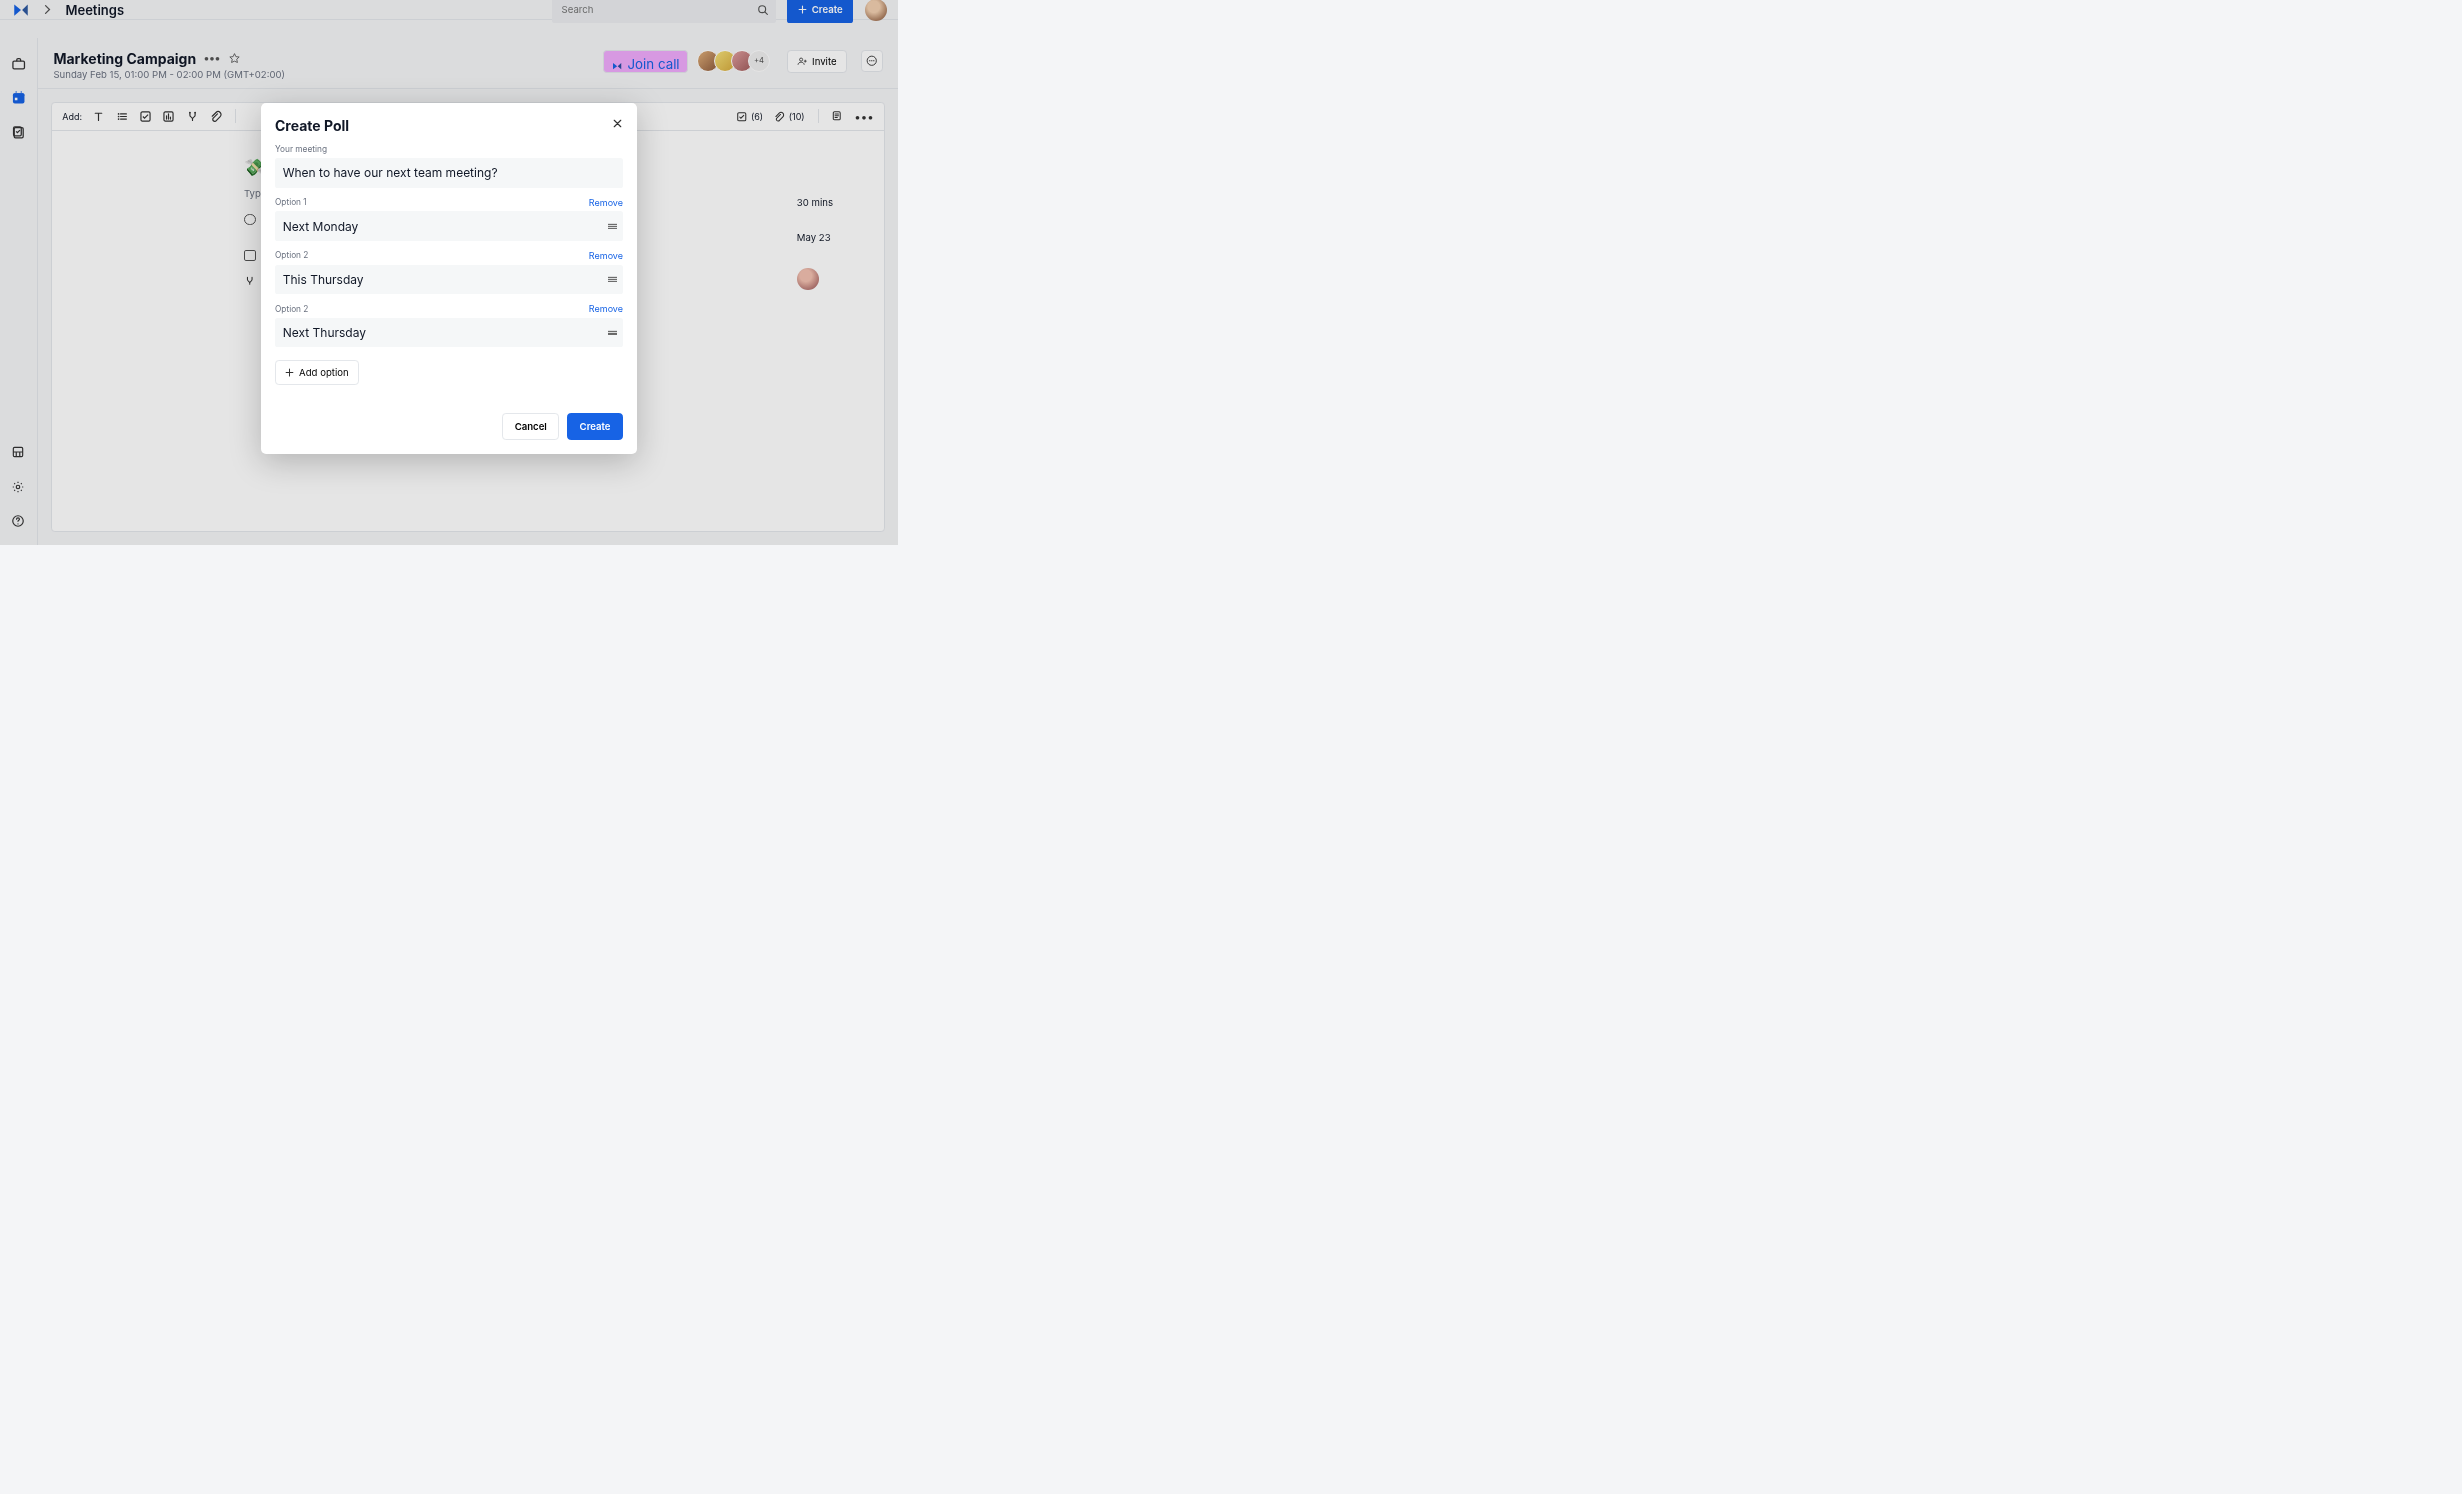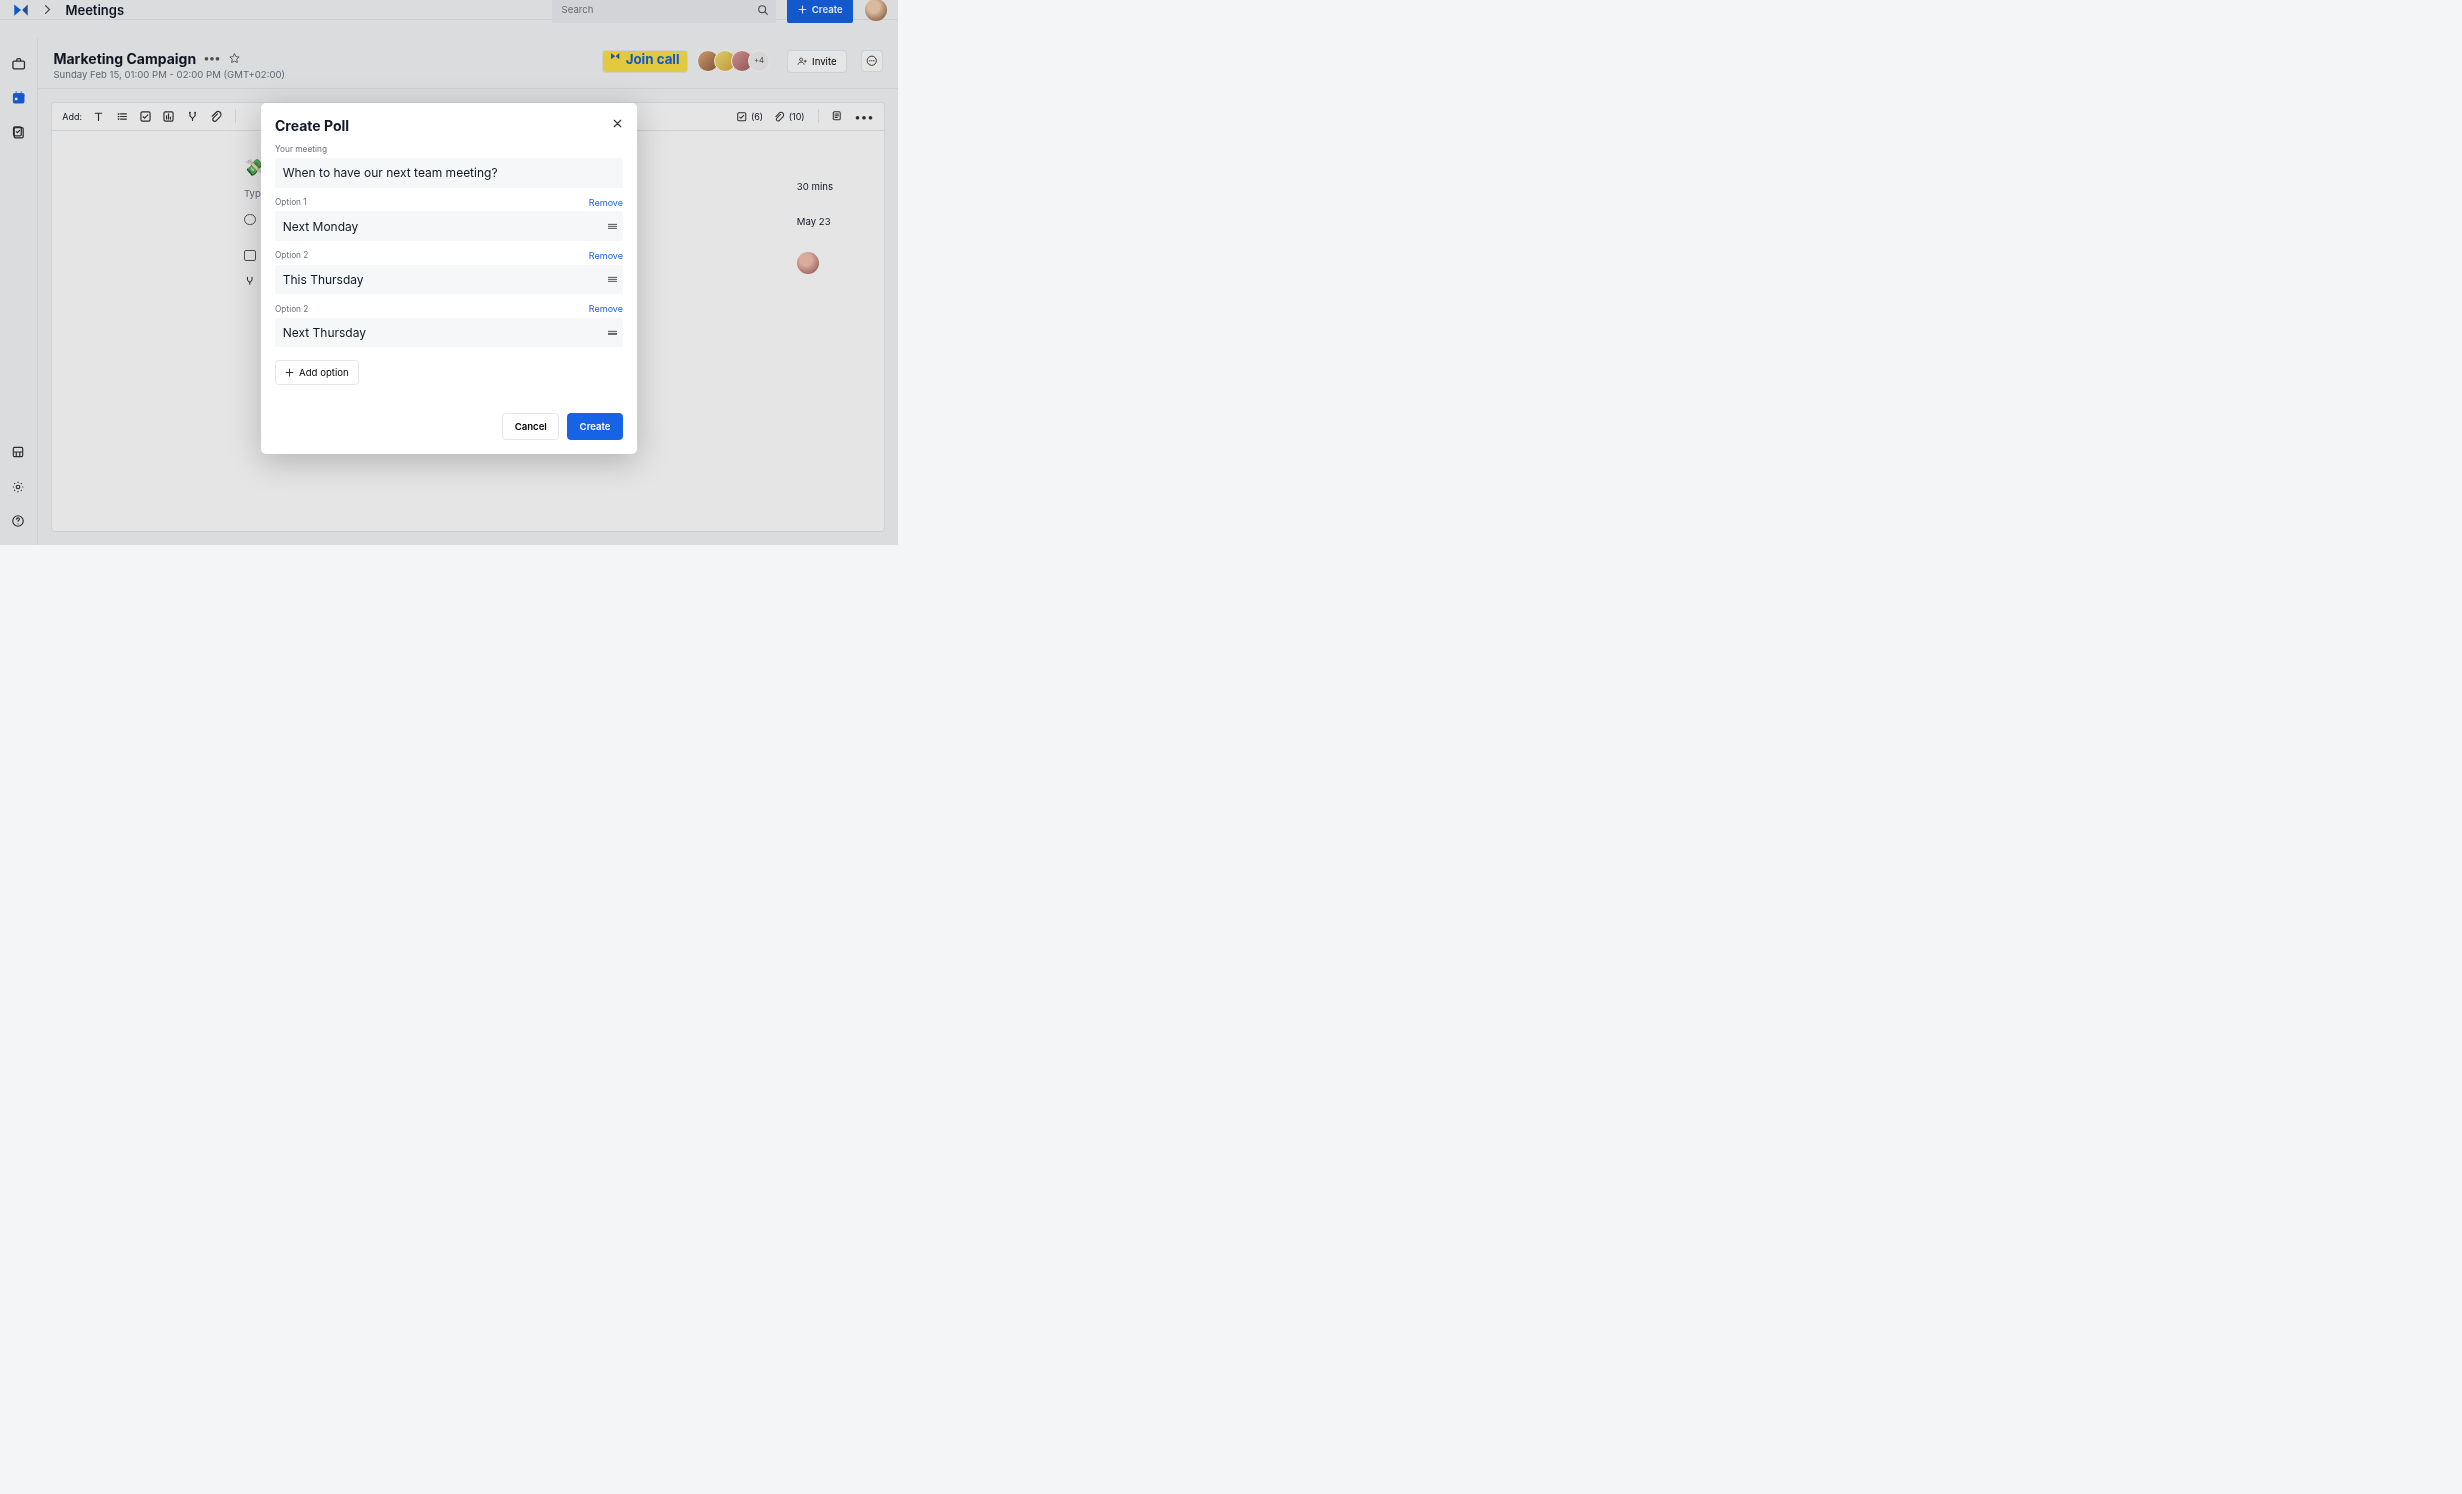--- a/index.html
+++ b/index.html
@@ -37,21 +37,21 @@
   .rail-icon.active{color:var(--blue)}
   .left-rail .spacer{flex:1}
   
   
   .page{position:absolute;top:38px;left:38px;right:0;bottom:0;display:flex;flex-direction:column;}
   .page-head{padding:11.5px 15.4px 7.7px 15.4px;display:flex;align-items:flex-start;gap:7.7px;border-bottom:0.6px solid var(--border);}
   .titleblock h1{margin:0;font-size:14px;font-weight:700;display:flex;align-items:center;gap:7.7px}
   .titleblock .sub{color:var(--muted);font-size:9.6px;margin-top:2.6px}
   .icon-btn{width:22px;height:22px;border:0.6px solid var(--border);border-radius:3.8px;display:flex;align-items:center;justify-content:center;cursor:pointer;background:#fff}
   .page-head .spacer{flex:1}
-  .joincall{height:23px;border:0.6px solid var(--border);border-radius:3.8px;display:flex;align-items:flex-start;gap:5.1px;padding:0 7.7px;background:#fde047;color:var(--link);font-weight:700;cursor:pointer}
+  .joincall{height:23px;border:0.6px solid var(--border);border-radius:3.8px;display:flex;align-items:flex-end;gap:5.1px;padding:0 7.7px;background:#f0abfc;color:var(--link);font-weight:400;cursor:pointer}
   .attendees{display:flex;align-items:center;gap:0;margin-left:6.4px}
   .attendee{width:22px;height:22px;border-radius:50%;border:1.3px solid #fff;margin-left:-5.1px;background-size:cover;background-position:center}
   .attendee.a1{background:linear-gradient(135deg,#e2b07a,#8c5a3c)}
   .attendee.a2{background:linear-gradient(135deg,#f6e27a,#d4a93c)}
   .attendee.a3{background:linear-gradient(135deg,#e2a0a0,#a05c5c)}
   .more-attendees{width:22px;height:22px;border-radius:50%;background:var(--badge);display:flex;align-items:center;justify-content:center;font-size:7.7px;color:#555;margin-left:-5.1px;border:1.3px solid #fff}
   .invite-btn{height:23px;border:0.6px solid var(--border);border-radius:3.8px;background:#fff;display:flex;align-items:center;gap:5.1px;padding:0 9px;font-size:9.6px;cursor:pointer;margin-left:9px}
   
   
   .content{flex:1;padding:13px;display:flex;flex-direction:column;}
@@ -61,21 +61,21 @@
   .tool{width:13px;height:13px;color:var(--icon);cursor:pointer}
   .toolbar .divider{width:0.6px;height:14px;background:var(--border);margin:0 2.6px}
   .toolbar .spacer{flex:1}
   .tool-count{display:flex;align-items:center;gap:3.8px;font-size:9px}
   
   .canvas-body{flex:1;padding:26px 0 13px 192px;position:relative;overflow:hidden}
   .docline{display:flex;align-items:flex-start;gap:6.4px;margin-bottom:14px;color:var(--text);font-size:9.6px}
   .docline .bullet{width:11.5px;height:11.5px;border:1px solid #555;border-radius:50%;flex:0 0 auto;margin-top:0.6px}
   .docline .square{width:11.5px;height:11.5px;border:1px solid #555;border-radius:1.9px;flex:0 0 auto;margin-top:0.6px}
   .docline.muted{color:var(--muted)}
-  .rightvals{position:absolute;right:51px;top:50px;display:flex;flex-direction:column;gap:24.4px;align-items:flex-start;color:var(--text);font-size:9.6px}
+  .rightvals{position:absolute;right:51px;top:66px;display:flex;flex-direction:column;gap:24.4px;align-items:flex-start;color:var(--text);font-size:9.6px}
   .rightvals .avatar{width:22px;height:22px}
   
   
   .overlay{position:absolute;inset:0;background:rgba(0,0,0,0.10);display:flex;align-items:flex-start;justify-content:center;pointer-events:none}
   .modal{margin-top:103px;width:376px;background:#fff;border-radius:5.1px;box-shadow:0 7.7px 32px var(--modal-shadow);padding:14px 14px 14px 14px;pointer-events:auto;position:relative}
   .modal h2{margin:0 0 10.3px 0;font-size:14px;font-weight:700}
   .modal .close{position:absolute;top:14px;right:13px;cursor:pointer;width:13px;height:13px;color:#333}
   .field-label{font-size:8.3px;color:var(--muted);margin-bottom:3.8px;display:flex;justify-content:space-between;align-items:center}
   .field-label .remove{color:var(--link);font-weight:400;cursor:pointer;font-size:9px}
   .field{width:100%;background:var(--input-bg);border:none;border-radius:2.6px;height:29.5px;padding:0 7.7px;font-size:12px;outline:none;color:var(--text)}

